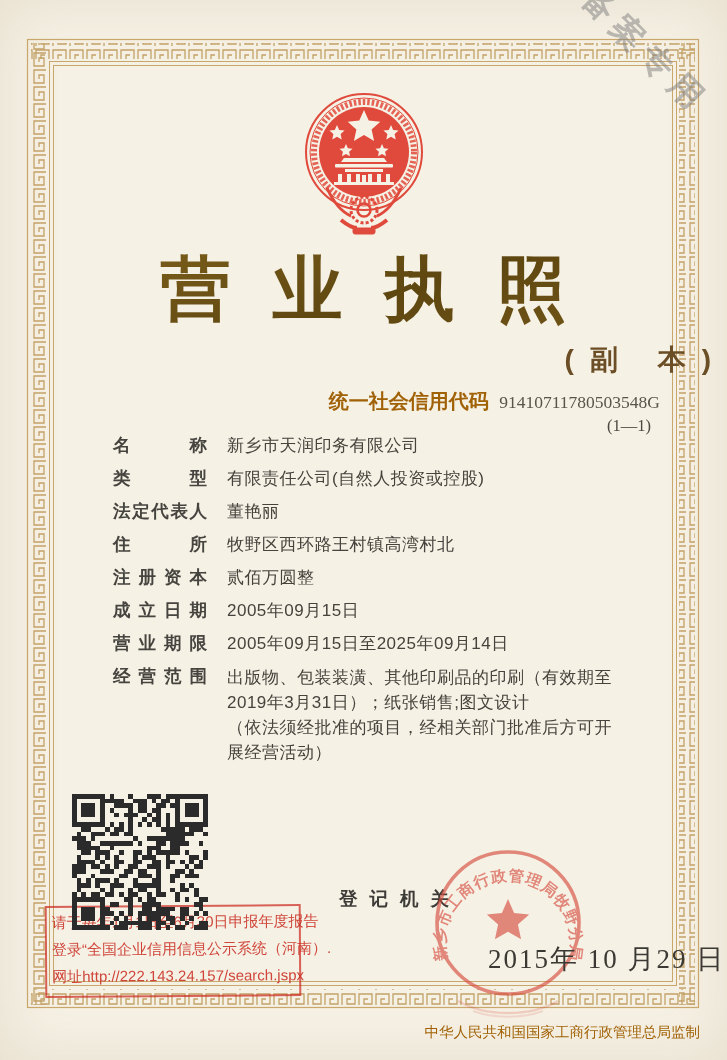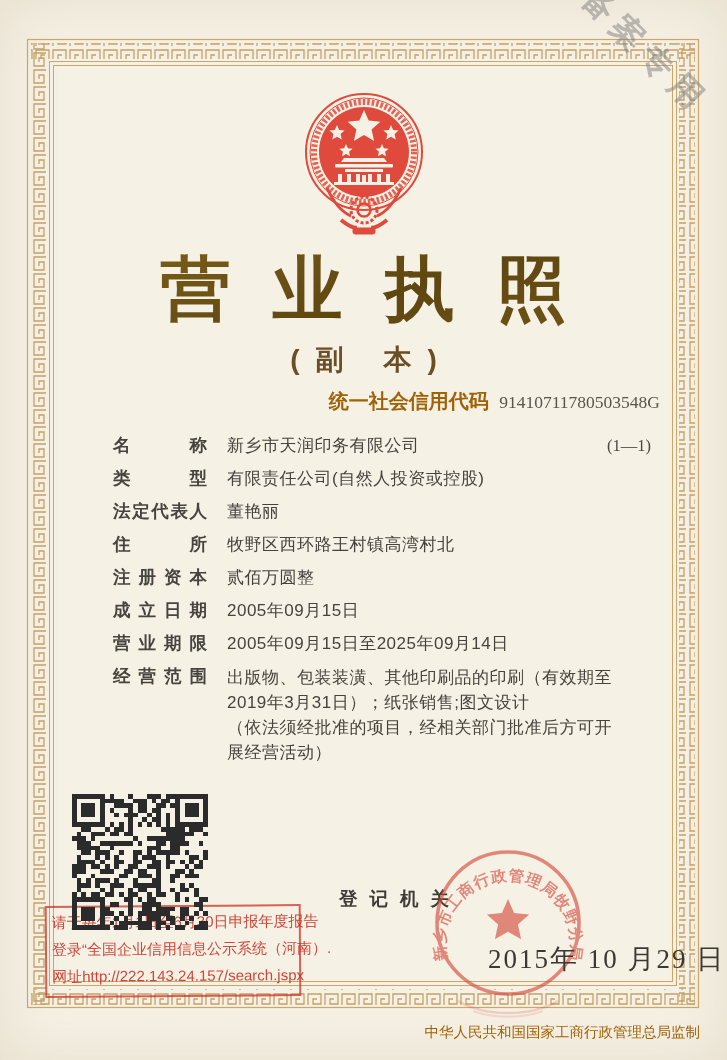--- a/index.html
+++ b/index.html
@@ -17,27 +17,27 @@
     color:rgba(125,125,125,.5);text-align:center;
   }
   .emblem{position:absolute;left:301px;top:92px;width:126px;height:146px;}
   .title{
     position:absolute;top:243px;left:0;width:100%;text-align:center;
     font-size:70px;font-weight:bold;letter-spacing:42px;margin-right:-42px;text-indent:42px;
     background:linear-gradient(160deg,#85671f 0%,#5e4610 55%,#7a5d1b 100%);
     -webkit-background-clip:text;background-clip:text;color:transparent;
   }
   .subtitle{
-    position:absolute;top:341px;left:0;width:100%;text-align:center;
+    position:absolute;top:341px;left:0;width:100%;text-align:right;
     font-size:28px;font-weight:bold;letter-spacing:16px;text-indent:16px;color:#6b4e26;
   }
   .credit-line{position:absolute;top:388px;right:67px;white-space:nowrap;}
   .credit-line .lab{font-size:20px;font-weight:bold;color:#a16207;}
   .credit-line .val{font-family:"Liberation Serif","DejaVu Serif",serif;font-size:17.5px;color:#5a544b;margin-left:6px;}
-  .page-no{position:absolute;top:436px;right:76px;font-family:"Liberation Serif","DejaVu Serif",serif;font-size:16.5px;color:#4c4841;}
+  .page-no{position:absolute;top:416px;right:76px;font-family:"Liberation Serif","DejaVu Serif",serif;font-size:16.5px;color:#4c4841;}
   .fields{position:absolute;left:113px;top:434px;width:500px;}
   .frow{display:flex;align-items:flex-start;margin-bottom:10px;}
   .flabel{
     width:94px;min-width:94px;margin-right:20px;display:inline-block;
     font-size:17.5px;font-weight:bold;color:#45443f;line-height:23px;
     text-align:justify;text-align-last:justify;
   }
   .fvalue{font-size:17px;color:#46433d;line-height:23px;letter-spacing:.5px;}
   .frow.scope .fvalue{line-height:25px;white-space:pre-line;width:450px;}
   .qr{position:absolute;left:72px;top:794px;width:136px;height:136px;z-index:3;}

